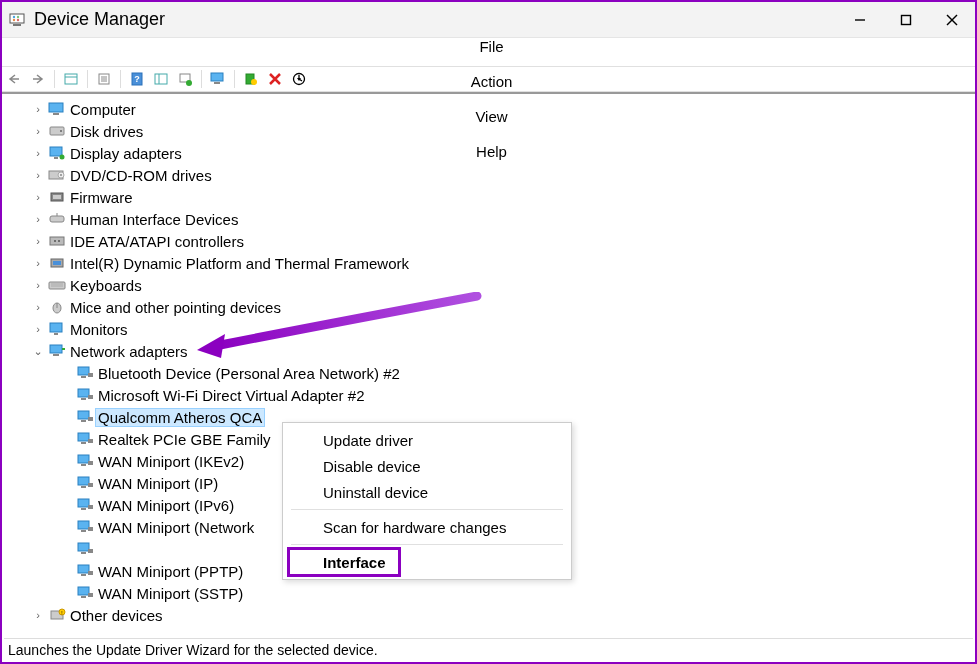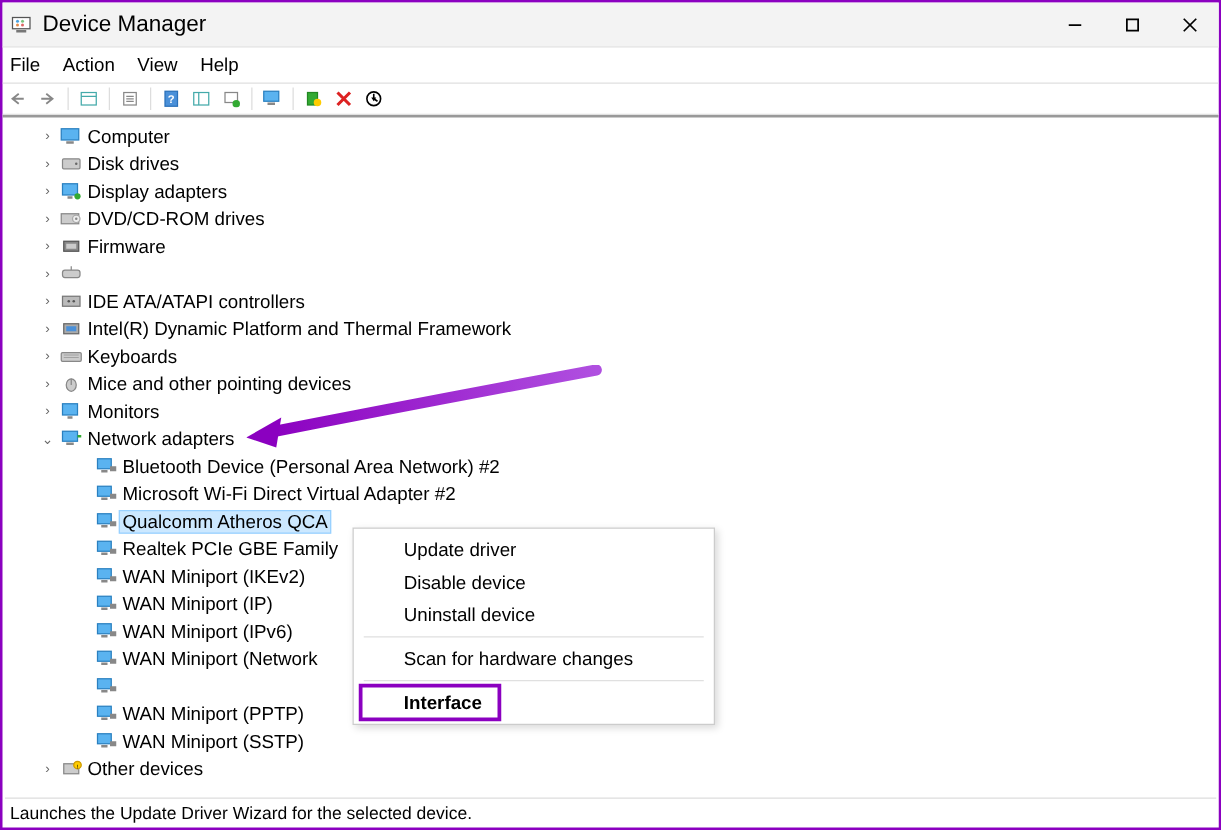--- a/index.html
+++ b/index.html
@@ -4,21 +4,21 @@
 <style>
 * { box-sizing: border-box; margin: 0; padding: 0; }
 body { font-family: "Segoe UI", Tahoma, sans-serif; font-size: 14px; background: #fff; color: #000; width: 977px; height: 664px; overflow: hidden; position: relative; border: 2px solid #8b00c0; }
 
 .titlebar { height: 36px; background: #f3f3f3; display: flex; align-items: center; border-bottom: 1px solid #e5e5e5; padding-left: 6px; }
 .titlebar .app-icon { width: 18px; height: 18px; margin-right: 8px; }
 .titlebar .title { flex: 1; font-size: 18px; }
 .titlebar .win-controls { display: flex; }
 .titlebar .win-btn { width: 46px; height: 36px; display: flex; align-items: center; justify-content: center; font-size: 14px; }
 
-.menubar { height: 28px; display: flex; align-items: center; padding-left: 6px; gap: 18px; font-size: 15px; }
+.menubar { height: 28px; display: flex; align-items: center; padding-left: 6px; gap: 18px; font-size: 15px; flex-direction: column; }
 .menubar span { cursor: default; }
 
 .toolbar { height: 26px; border-top: 1px solid #e0e0e0; border-bottom: 1px solid #e0e0e0; display: flex; align-items: center; padding-left: 2px; gap: 4px; }
 .toolbar .tb-btn { width: 20px; height: 20px; display: flex; align-items: center; justify-content: center; font-size: 12px; }
 .toolbar .sep { width: 1px; height: 18px; background: #ddd; margin: 0 2px; }
 
 .tree-divider { height: 2px; background: #999; }
 
 .tree { height: 544px; overflow-y: auto; padding-top: 4px; position: relative; }
 .tree::-webkit-scrollbar { width: 16px; }
@@ -216,20 +216,21 @@
       <span class="node-label">Firmware</span>
     </div>
     <div class="tree-row level1">
       <span class="expander">›</span>
       <span class="node-icon">
         <svg width="18" height="14">
           <rect x="2" y="4" width="14" height="6" rx="2" fill="#ccc" stroke="#888"></rect>
           <line x1="9" y1="4" x2="9" y2="1" stroke="#888"></line>
         </svg>
       </span>
+      <span class="node-label">Human Interface Devices</span>
     </div>
     <div class="tree-row level1">
       <span class="expander">›</span>
       <span class="node-icon">
         <svg width="18" height="14">
           <rect x="2" y="3" width="14" height="8" fill="#bbb" stroke="#777"></rect>
           <circle cx="7" cy="7" r="1" fill="#555"></circle>
           <circle cx="11" cy="7" r="1" fill="#555"></circle>
         </svg>
       </span>

